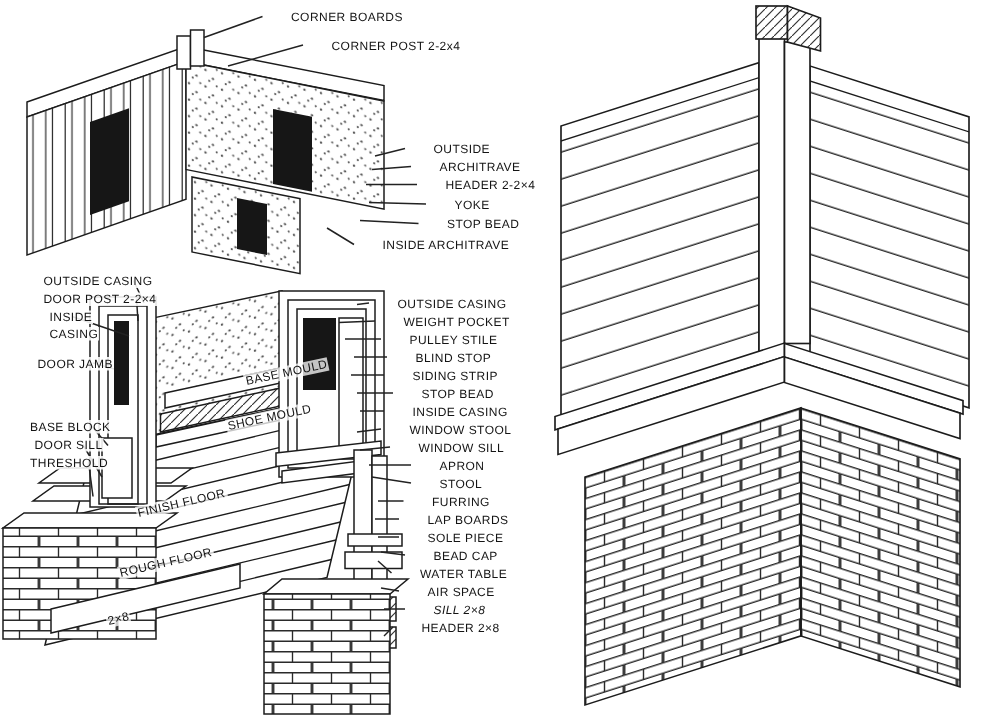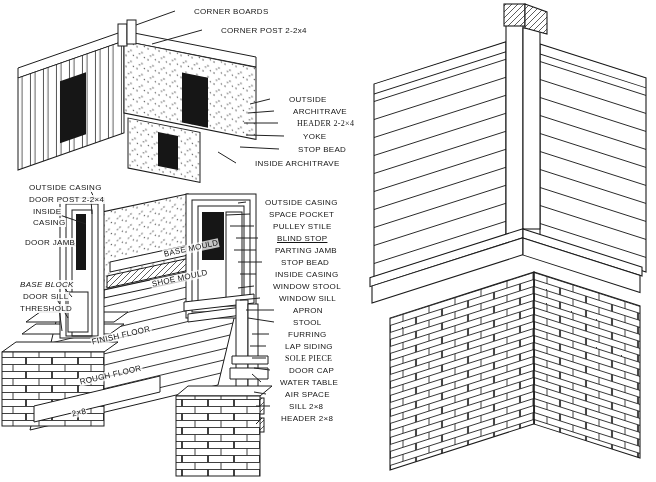--- a/index.html
+++ b/index.html
@@ -197,50 +197,50 @@
         <line x1="270" y1="406" x2="256" y2="406"></line>
         <line x1="262" y1="418" x2="256" y2="424"></line>
       </g>
 </svg>
 
 <div id="label-layer">
       <span class="ann" style="left: 177px; top: 7px;">CORNER BOARDS</span>
       <span class="ann" style="left: 204px; top: 26px;">CORNER POST 2-2x4</span>
       <span class="ann" style="left: 272px; top: 95px;">OUTSIDE</span>
       <span class="ann" style="left: 276px; top: 107px;">ARCHITRAVE</span>
-      <span class="ann" style="left: 280px; top: 119px; font-family: Liberation Serif, serif;">HEADER 2-2×4</span>
+      <span class="ann" style="left: 280px; top: 119px;">HEADER 2-2×4</span>
       <span class="ann" style="left: 286px; top: 132px;">YOKE</span>
       <span class="ann" style="left: 281px; top: 145px;">STOP BEAD</span>
       <span class="ann" style="left: 238px; top: 159px; text-align: center;">INSIDE ARCHITRAVE</span>
       <span class="ann" style="left: 12px; top: 183px;">OUTSIDE CASING</span>
       <span class="ann" style="left: 12px; top: 195px;">DOOR POST 2-2×4</span>
       <span class="ann" style="left: 16px; top: 207px;">INSIDE</span>
       <span class="ann" style="left: 16px; top: 218px;">CASING</span>
       <span class="ann" style="left: 8px; top: 238px;">DOOR JAMB</span>
-      <span class="ann" style="left: 3px; top: 280px; font-style: italic;">BASE BLOCK</span>
+      <span class="ann" style="left: 3px; top: 280px;">BASE BLOCK</span>
       <span class="ann" style="left: 6px; top: 292px; text-align: right;">DOOR SILL</span>
       <span class="ann" style="left: 3px; top: 304px;">THRESHOLD</span>
       <span class="ann" style="left: 248px; top: 198px;">OUTSIDE CASING</span>
-      <span class="ann" style="left: 252px; top: 210px;">SPACE POCKET</span>
+      <span class="ann" style="left: 252px; top: 210px;">WEIGHT POCKET</span>
       <span class="ann" style="left: 256px; top: 222px;">PULLEY STILE</span>
-      <span class="ann" style="left: 260px; top: 234px; text-decoration: underline;">BLIND STOP</span>
-      <span class="ann" style="left: 258px; top: 246px;">PARTING JAMB</span>
+      <span class="ann" style="left: 260px; top: 234px;">BLIND STOP</span>
+      <span class="ann" style="left: 258px; top: 246px;">SIDING STRIP</span>
       <span class="ann" style="left: 264px; top: 258px;">STOP BEAD</span>
       <span class="ann" style="left: 258px; top: 270px;">INSIDE CASING</span>
       <span class="ann" style="left: 256px; top: 282px;">WINDOW STOOL</span>
       <span class="ann" style="left: 262px; top: 294px; text-align: center;">WINDOW SILL</span>
       <span class="ann" style="left: 276px; top: 306px;">APRON</span>
       <span class="ann" style="left: 276px; top: 318px;">STOOL</span>
       <span class="ann" style="left: 271px; top: 330px; text-align: right;">FURRING</span>
-      <span class="ann" style="left: 268px; top: 342px;">LAP SIDING</span>
-      <span class="ann" style="left: 268px; top: 354px; font-family: Liberation Serif, serif;">SOLE PIECE</span>
-      <span class="ann" style="left: 272px; top: 366px;">DOOR CAP</span>
+      <span class="ann" style="left: 268px; top: 342px;">LAP BOARDS</span>
+      <span class="ann" style="left: 268px; top: 354px;">SOLE PIECE</span>
+      <span class="ann" style="left: 272px; top: 366px;">BEAD CAP</span>
       <span class="ann" style="left: 263px; top: 378px;">WATER TABLE</span>
       <span class="ann" style="left: 268px; top: 390px;">AIR SPACE</span>
-      <span class="ann" style="left: 272px; top: 402px;">SILL 2×8</span>
+      <span class="ann" style="left: 272px; top: 402px; font-style: italic;">SILL 2×8</span>
       <span class="ann" style="left: 264px; top: 414px;">HEADER 2×8</span>
       <span class="ann" style="left: 146px; top: 250px; transform: rotate(-12deg); background: rgba(255, 255, 255, 0.75);">BASE MOULD</span>
       <span class="ann" style="left: 134px; top: 280px; transform: rotate(-12deg); background: rgba(255, 255, 255, 0.75);">SHOE MOULD</span>
       <span class="ann" style="left: 74px; top: 338px; transform: rotate(-13deg); background: rgba(255, 255, 255, 0.75);">FINISH FLOOR</span>
       <span class="ann" style="left: 62px; top: 378px; transform: rotate(-13deg); background: rgba(255, 255, 255, 0.75);">ROUGH FLOOR</span>
       <span class="ann" style="left: 54px; top: 410px; transform: rotate(-13deg); background: rgba(255, 255, 255, 0.75);">2×8</span>
     </div>
 
 </div>
 

